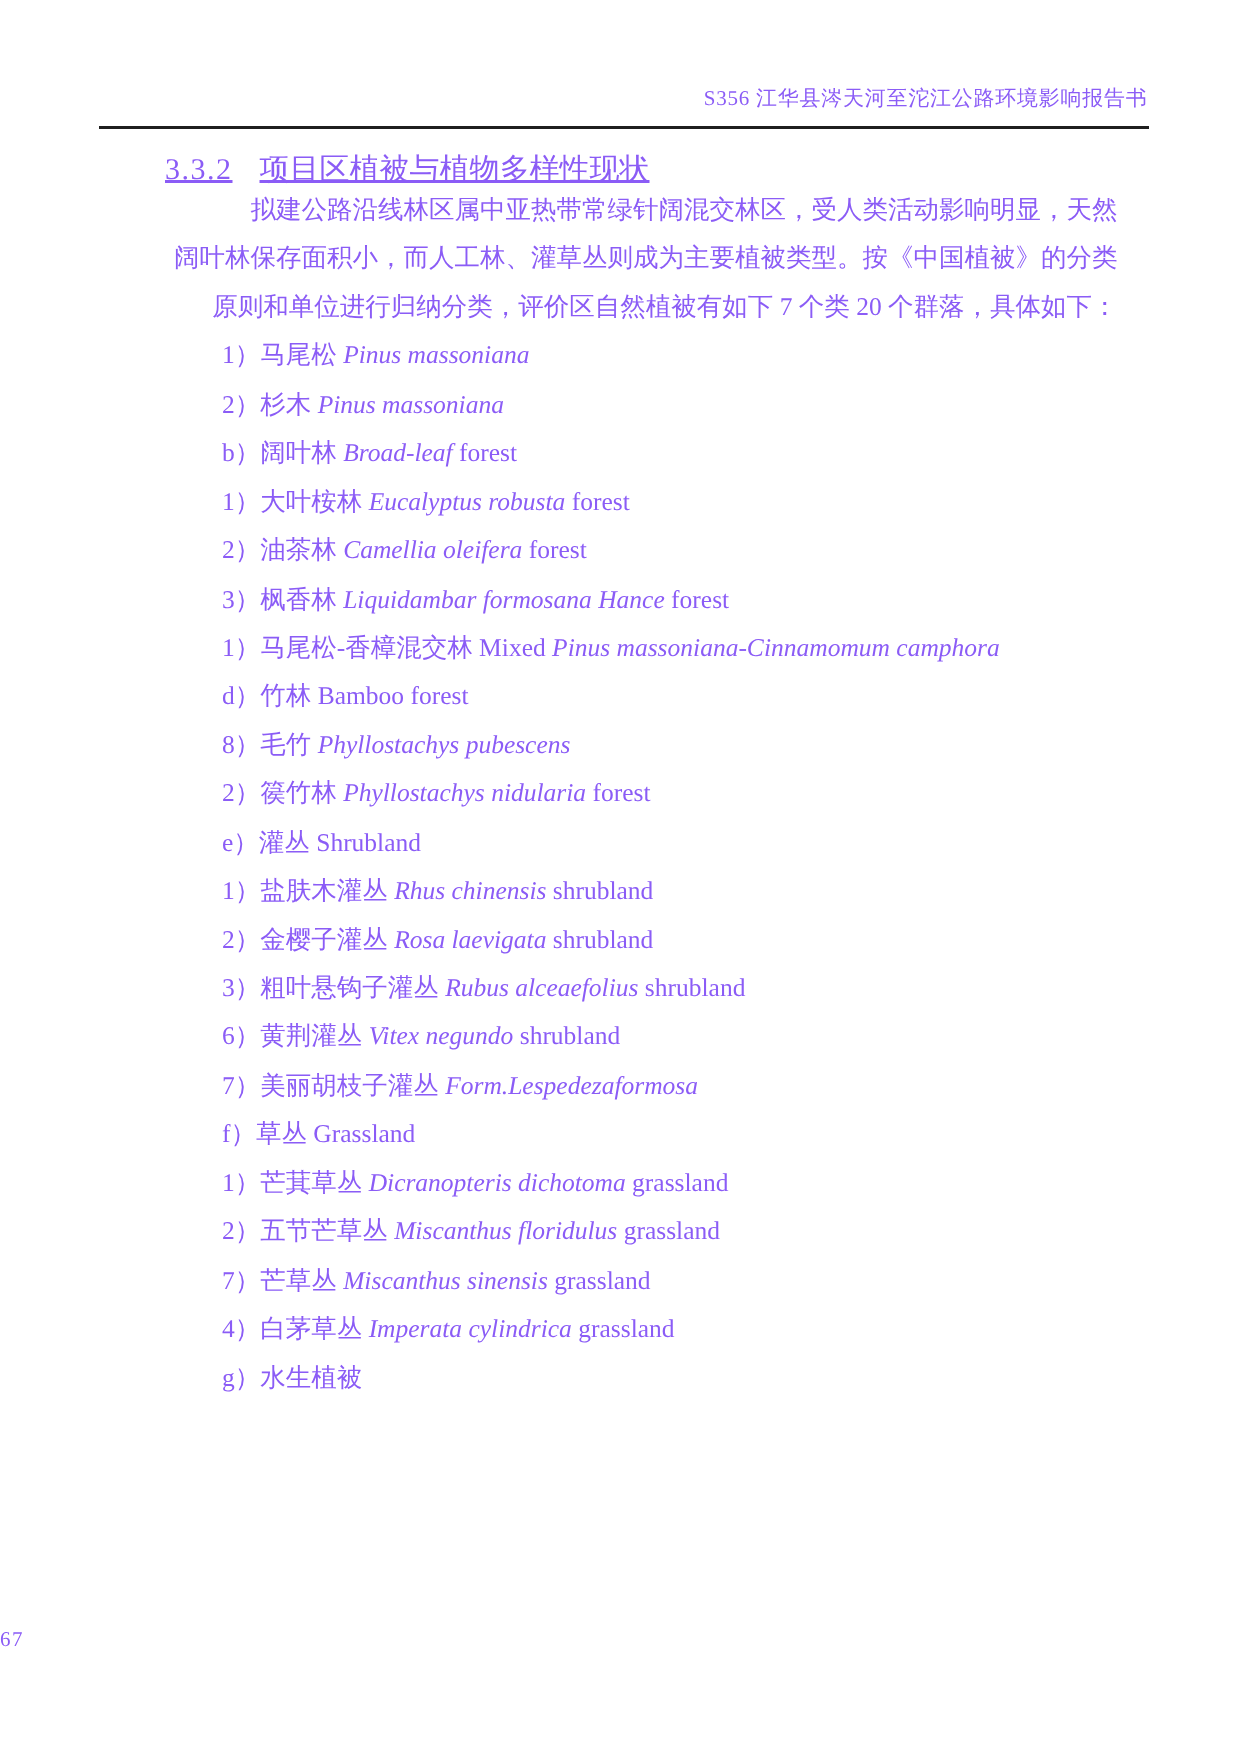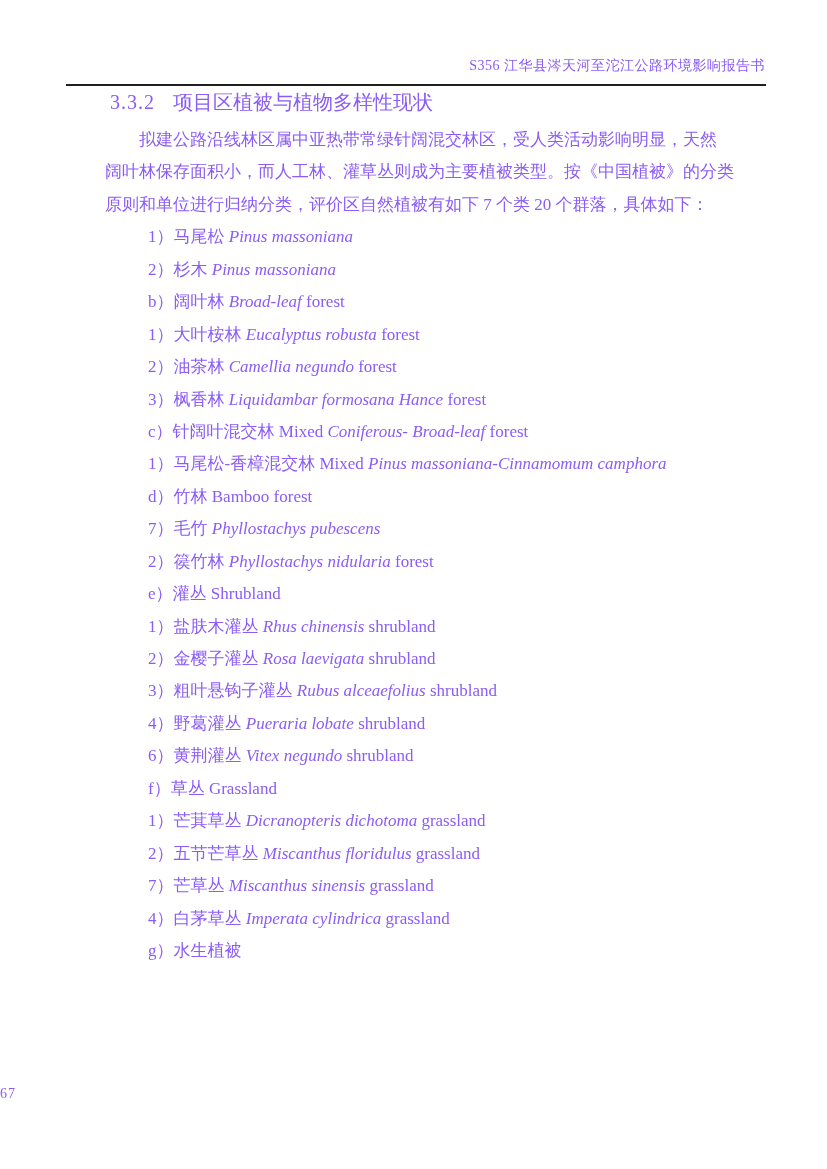--- a/index.html
+++ b/index.html
@@ -23,35 +23,36 @@
   .header-rule {
     position: absolute;
     top: 84px;
     left: 66px;
     width: 700px;
     height: 2px;
     background: #1f1f1f;
   }
   .section-heading {
     position: absolute;
-    top: 89px;
+    top: 99px;
     left: 110px;
     font-size: 20px;
     white-space: nowrap;
+    text-decoration: underline;
   }
   .section-number { margin-right: 18px; letter-spacing: 1px; }
   .content {
     position: absolute;
     top: 124px;
     left: 105px;
     width: 640px;
     font-size: 17px;
     line-height: 32.45px;
   }
-  .intro-line { text-align: left; white-space: nowrap; }
+  .intro-line { text-align: right; white-space: nowrap; }
   .intro-line.first { text-indent: 34px; }
   .plant-list { margin-top: 0; padding-left: 43px; }
   .list-row { white-space: nowrap; height: 32.45px; }
   .list-row i { font-style: italic; }
   .page-number {
     position: absolute;
     top: 1086px;
     left: 0;
     width: 100%;
     text-align: left;
@@ -77,33 +78,32 @@
       <div class="intro-line first">拟建公路沿线林区属中亚热带常绿针阔混交林区，受人类活动影响明显，天然</div>
       <div class="intro-line">阔叶林保存面积小，而人工林、灌草丛则成为主要植被类型。按《中国植被》的分类</div>
       <div class="intro-line">原则和单位进行归纳分类，评价区自然植被有如下 7 个类 20 个群落，具体如下：</div>
     </div>
 
     <div class="plant-list" id="plant-list">
         <div class="list-row"><span>1）马尾松 </span><i>Pinus massoniana</i></div>
         <div class="list-row"><span>2）杉木 </span><i>Pinus massoniana</i></div>
         <div class="list-row"><span>b）阔叶林  </span><i>Broad-leaf</i><span> forest</span></div>
         <div class="list-row"><span>1）大叶桉林 </span><i>Eucalyptus robusta</i><span> forest</span></div>
-        <div class="list-row"><span>2）油茶林 </span><i>Camellia negundo</i><span> forest</span></div>
+        <div class="list-row"><span>2）油茶林 </span><i>Camellia oleifera</i><span> forest</span></div>
         <div class="list-row"><span>3）枫香林 </span><i>Liquidambar formosana Hance</i><span> forest</span></div>
-        <div class="list-row"><span>c）针阔叶混交林 Mixed </span><i>Coniferous- Broad-leaf</i><span> forest</span></div>
         <div class="list-row"><span>1）马尾松-香樟混交林 Mixed </span><i>Pinus massoniana-Cinnamomum camphora</i></div>
         <div class="list-row"><span>d）竹林  Bamboo forest</span></div>
-        <div class="list-row"><span>7）毛竹 </span><i>Phyllostachys pubescens</i></div>
+        <div class="list-row"><span>8）毛竹 </span><i>Phyllostachys pubescens</i></div>
         <div class="list-row"><span>2）篌竹林 </span><i>Phyllostachys nidularia</i><span> forest</span></div>
         <div class="list-row"><span>e）灌丛  Shrubland</span></div>
         <div class="list-row"><span>1）盐肤木灌丛 </span><i>Rhus chinensis</i><span> shrubland</span></div>
         <div class="list-row"><span>2）金樱子灌丛 </span><i>Rosa laevigata</i><span> shrubland</span></div>
         <div class="list-row"><span>3）粗叶悬钩子灌丛 </span><i>Rubus alceaefolius</i><span> shrubland</span></div>
-        <div class="list-row"><span>4）野葛灌丛 </span><i>Pueraria lobate</i><span> shrubland</span></div>
         <div class="list-row"><span>6）黄荆灌丛 </span><i>Vitex negundo</i><span> shrubland</span></div>
+        <div class="list-row"><span>7）美丽胡枝子灌丛 </span><i>Form.Lespedezaformosa</i></div>
         <div class="list-row"><span>f）草丛  Grassland</span></div>
         <div class="list-row"><span>1）芒萁草丛 </span><i>Dicranopteris dichotoma</i><span> grassland</span></div>
         <div class="list-row"><span>2）五节芒草丛 </span><i>Miscanthus floridulus</i><span> grassland</span></div>
         <div class="list-row"><span>7）芒草丛 </span><i>Miscanthus sinensis</i><span> grassland</span></div>
         <div class="list-row"><span>4）白茅草丛 </span><i>Imperata cylindrica</i><span> grassland</span></div>
         <div class="list-row"><span>g）水生植被</span></div>
       </div>
   </div>
 
   <div class="page-number">67</div>

